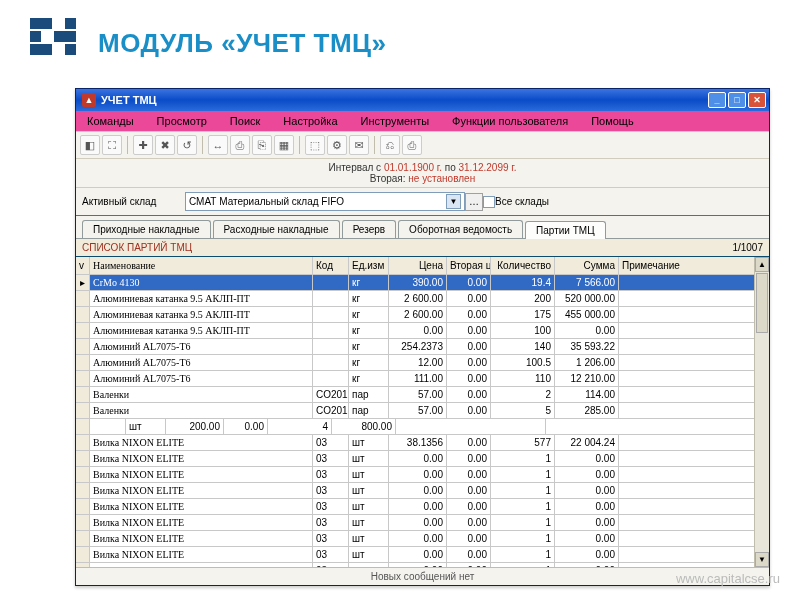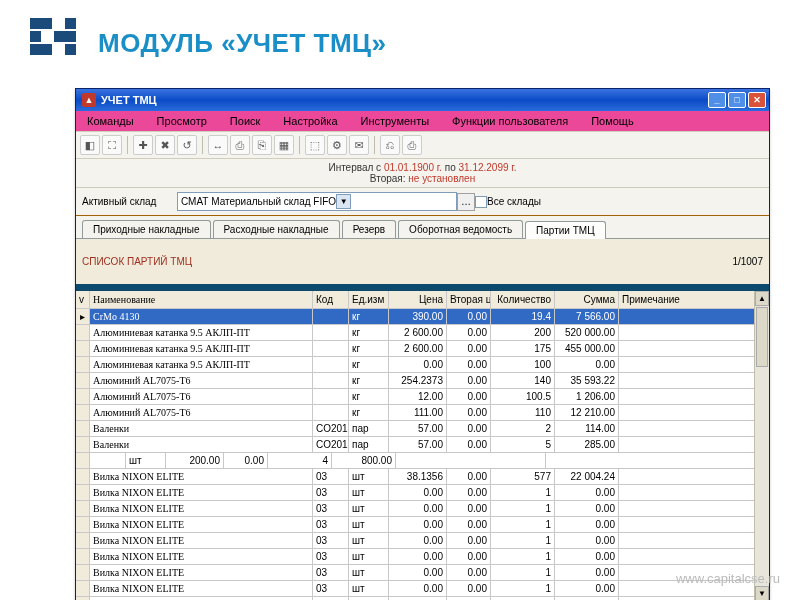--- a/index.html
+++ b/index.html
@@ -23,28 +23,28 @@
   .toolbar{background:#f4f3ee;display:flex;gap:2px;padding:3px 4px;border-bottom:1px solid #d0cdbd;align-items:center;}
   .tbtn{width:20px;height:20px;border:1px solid #ccc;background:#fafafa;border-radius:2px;display:flex;align-items:center;justify-content:center;font-size:11px;color:#555;}
   .tsep{width:1px;height:18px;background:#c0bdac;margin:0 3px;}
   .filterbar{display:flex;align-items:center;padding:3px 6px;border-bottom:1px solid #d0cdbd;background:#f4f3ee;justify-content:space-between;font-size:10px;flex-direction:column;}
   .filterbar .interval{color:#333;}
   .filterbar .interval .dt{color:#c0392b;}
   .filterbar .flt{color:#333;}
   .filterbar .flt .fv{color:#c0392b;}
   .wh-row{display:flex;align-items:center;padding:4px 6px;border-bottom:1px solid #a16207;background:#f4f3ee;font-size:10px;gap:0;}
   .wh-label{width:95px;}
-  .wh-select{flex:0 0 280px;height:19px;border:1px solid #7f9db9;background:#fff;display:flex;align-items:center;padding:0 3px;}
+  .wh-select{flex:0 0 280px;height:19px;border:1px solid #7f9db9;background:#fff;display:flex;align-items:center;padding:0 3px;justify-content:space-between;margin-left:8px;}
   .wh-dd{width:15px;height:15px;background:#dbe6f4;border:1px solid #7f9db9;display:flex;align-items:center;justify-content:center;font-size:8px;}
   .wh-clear{width:18px;height:18px;border:1px solid #a0a0a0;background:#f0f0f0;display:flex;align-items:center;justify-content:center;}
   .chk{width:12px;height:12px;border:1px solid #7f9db9;background:#fff;}
   .tabs{display:flex;background:#f4f3ee;padding:4px 6px 0 6px;gap:2px;border-bottom:1px solid #919b9c;font-size:10px;}
   .tab{padding:3px 10px;border:1px solid #919b9c;border-bottom:none;background:#f4f3ee;border-radius:3px 3px 0 0;position:relative;}
   .tab.active{background:#fdfdfb;top:1px;}
-  .listhdr{display:flex;justify-content:space-between;align-items:center;background:#f0ebdb;padding:17px 6px;font-size:10px;border-bottom:7px solid #0c4a6e;}
+  .listhdr{display:flex;justify-content:space-between;align-items:center;background:#f0ebdb;padding:3px 6px;font-size:10px;border-bottom:1px solid #0c4a6e;}
   .listhdr .lh-title{color:#a03020;font-weight:normal;}
   .grid{background:#fff;}
   .ghead,.grow{display:flex;border-bottom:1px solid #c8c8c8;}
   .ghead{background:#f0ebdb;}
   .gc{border-right:1px solid #c8c8c8;padding:2px 3px;font-size:10px;overflow:hidden;white-space:nowrap;text-overflow:clip;}
   .ghead .gc{padding:3px 3px;}
   .c-mark{width:14px;flex:0 0 14px;}
   .c-name{flex:1 1 186px;font-family:Liberation Serif, serif;}
   .c-code{flex:0 0 36px;}
   .c-unit{flex:0 0 40px;}

